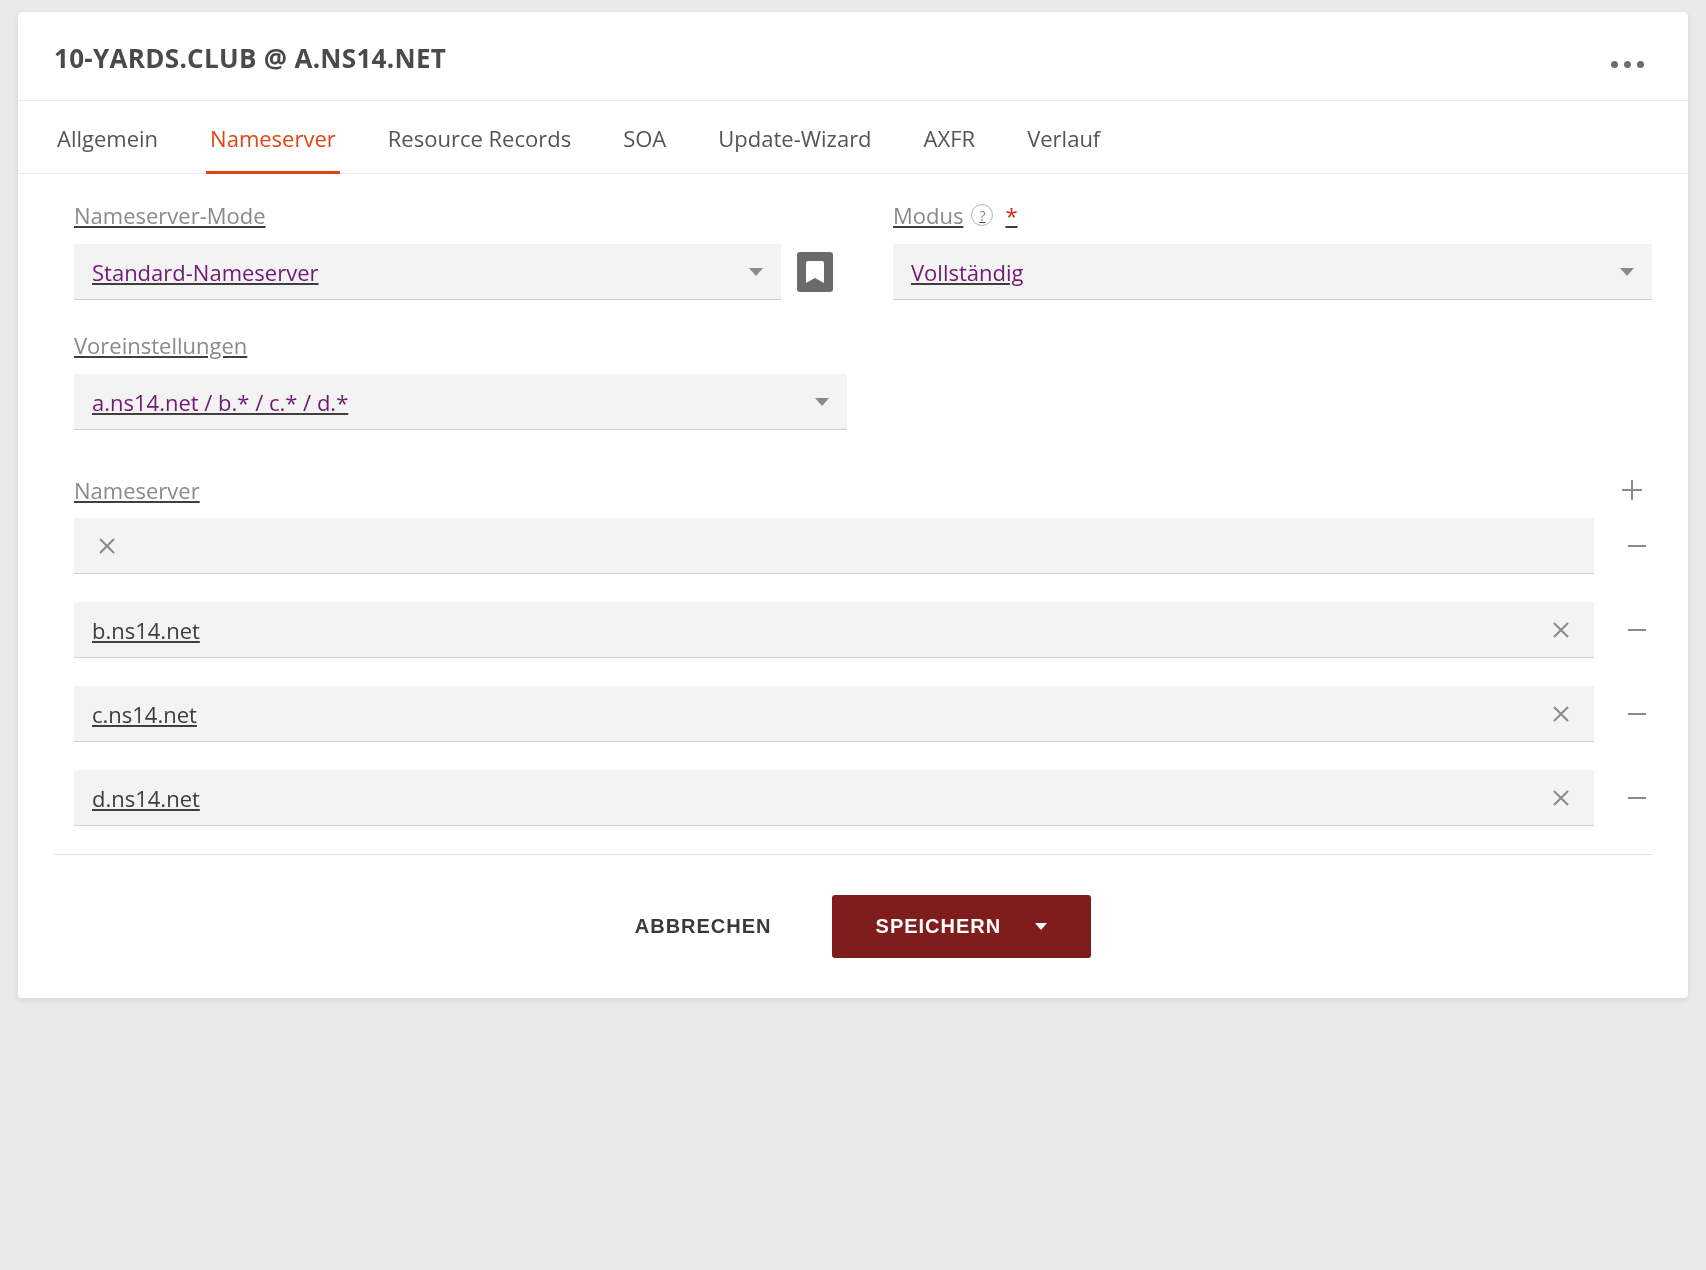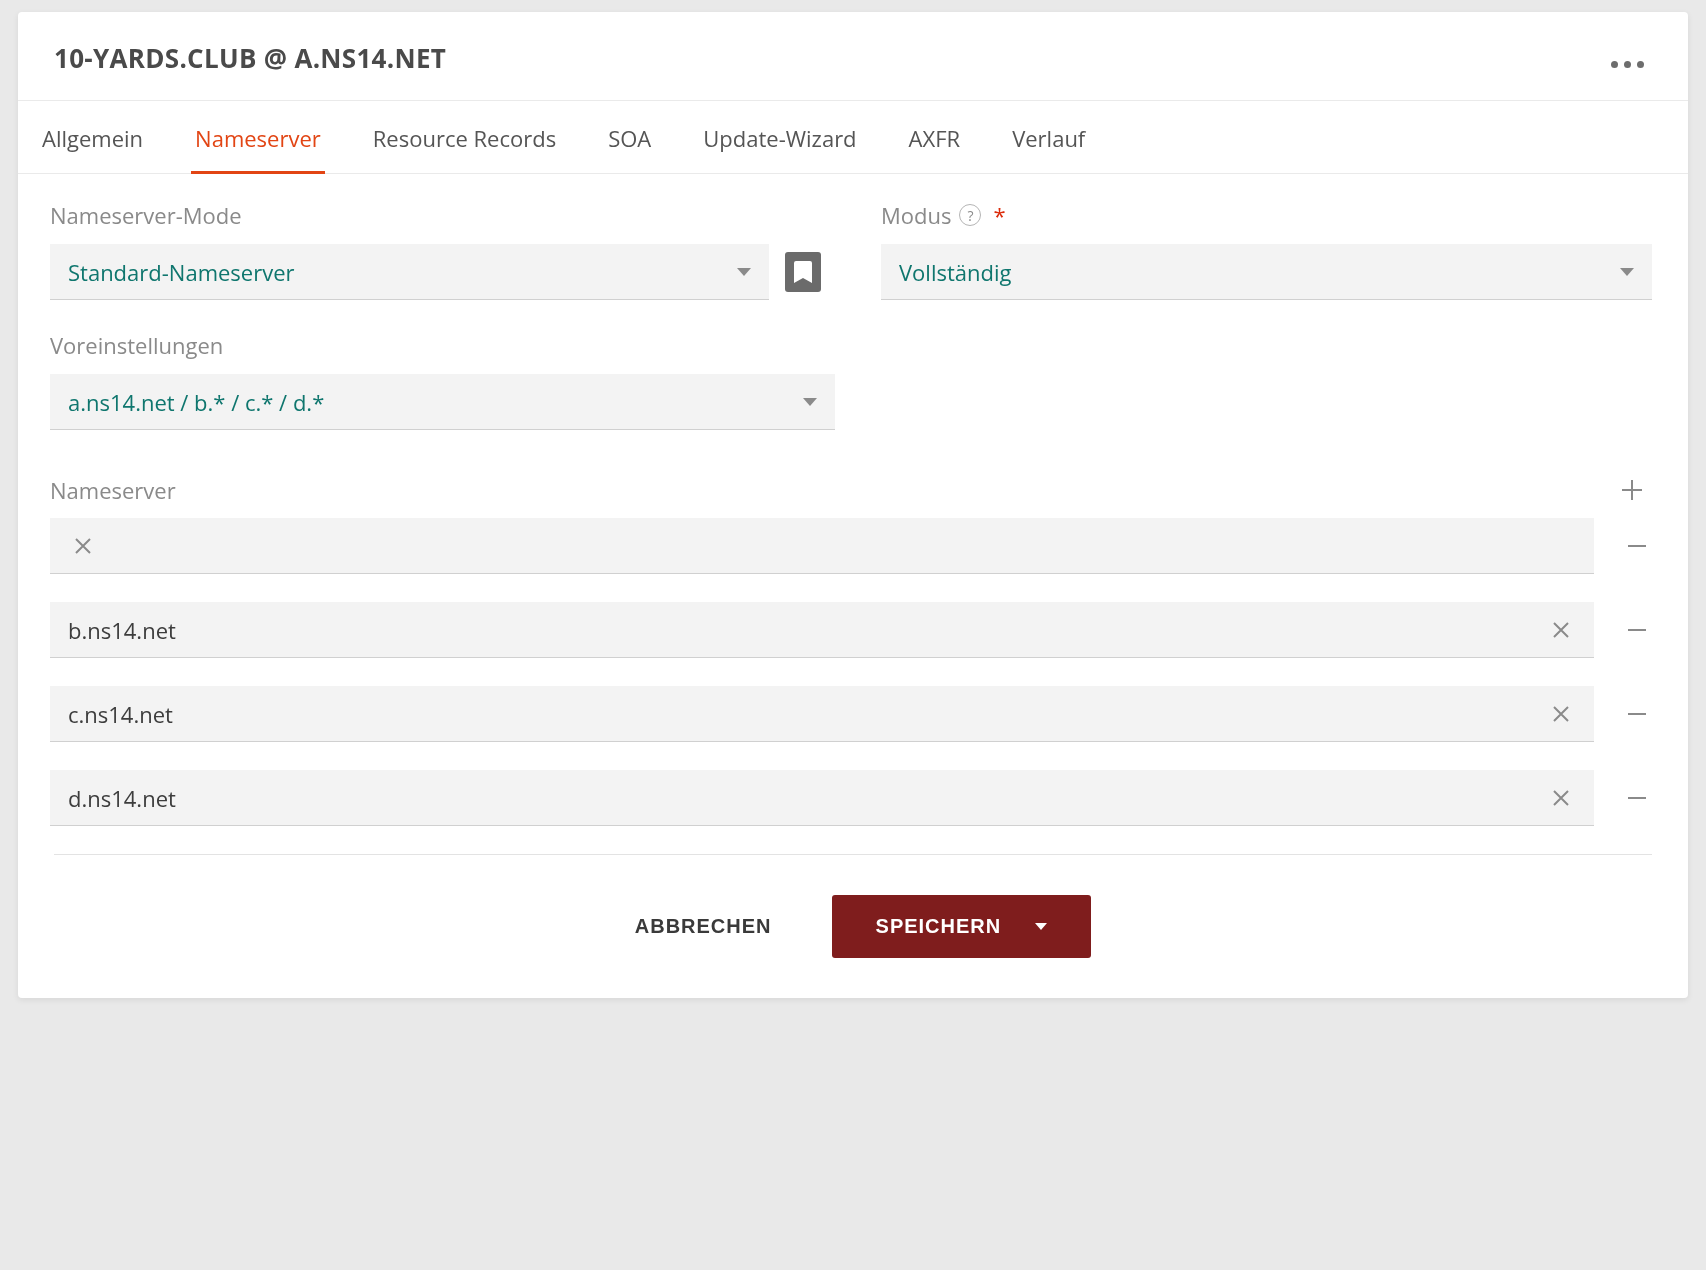--- a/index.html
+++ b/index.html
@@ -33,36 +33,37 @@
     display: flex;
     gap: 6px;
     cursor: pointer;
     padding: 8px;
   }
   .kebab span {
     width: 7px; height: 7px;
     background: #6d6d6d;
     border-radius: 50%;
   }
-  .tabs-wrap { padding: 0 20px; border-bottom: 1px solid #eaeaea;}
+  .tabs-wrap { padding: 0 35px; border-bottom: 1px solid #eaeaea;}
   .tabs-inner { display:flex; gap: 44px; }
   .tab {
     padding: 22px 4px 18px 4px;
     font-size: 22px;
     color: #555;
     cursor: pointer;
     border-bottom: 3px solid transparent;
     margin-bottom: -1px;
   }
   .tab.active {
     color: #e24514;
     border-bottom-color: #e24514;
   }
   .form-area {
-    padding: 26px 36px 0 32px;
+    padding: 26px 36px 0 56px;
+    text-decoration: underline;
   }
   .form-grid {
     display: grid;
     grid-template-columns: 1fr 1fr;
     gap: 0 60px;
   }
   .field-label {
     font-size: 22px;
     color: #8a8a8a;
     margin-bottom: 14px;
@@ -76,21 +77,21 @@
     width:22px; height:22px; border:1.5px solid #b5b5b5; border-radius:50%;
     font-size:14px; color:#8a8a8a;
   }
   .select {
     display:flex; align-items:center;
     background:#f3f3f3;
     border-bottom:1px solid #d0d0d0;
     height:56px;
     padding: 0 18px;
     font-size:22px;
-    color:#0f766e;
+    color:#701a75;
     cursor:pointer;
     position:relative;
   }
   .select .caret {
     margin-left:auto;
     width:0;height:0;
     border-left:7px solid transparent;
     border-right:7px solid transparent;
     border-top:8px solid #8a8a8a;
   }

